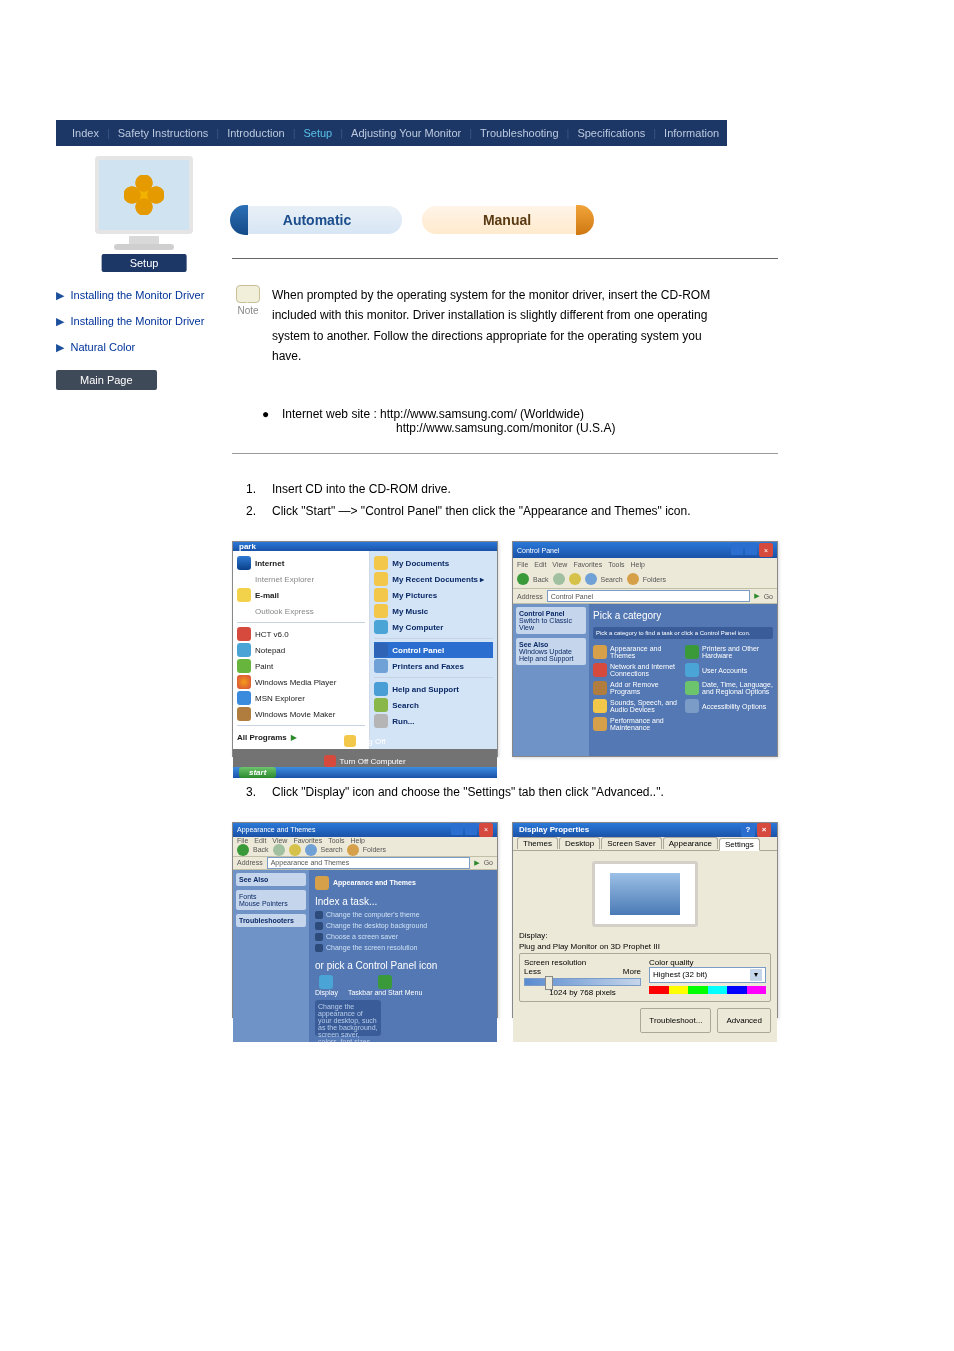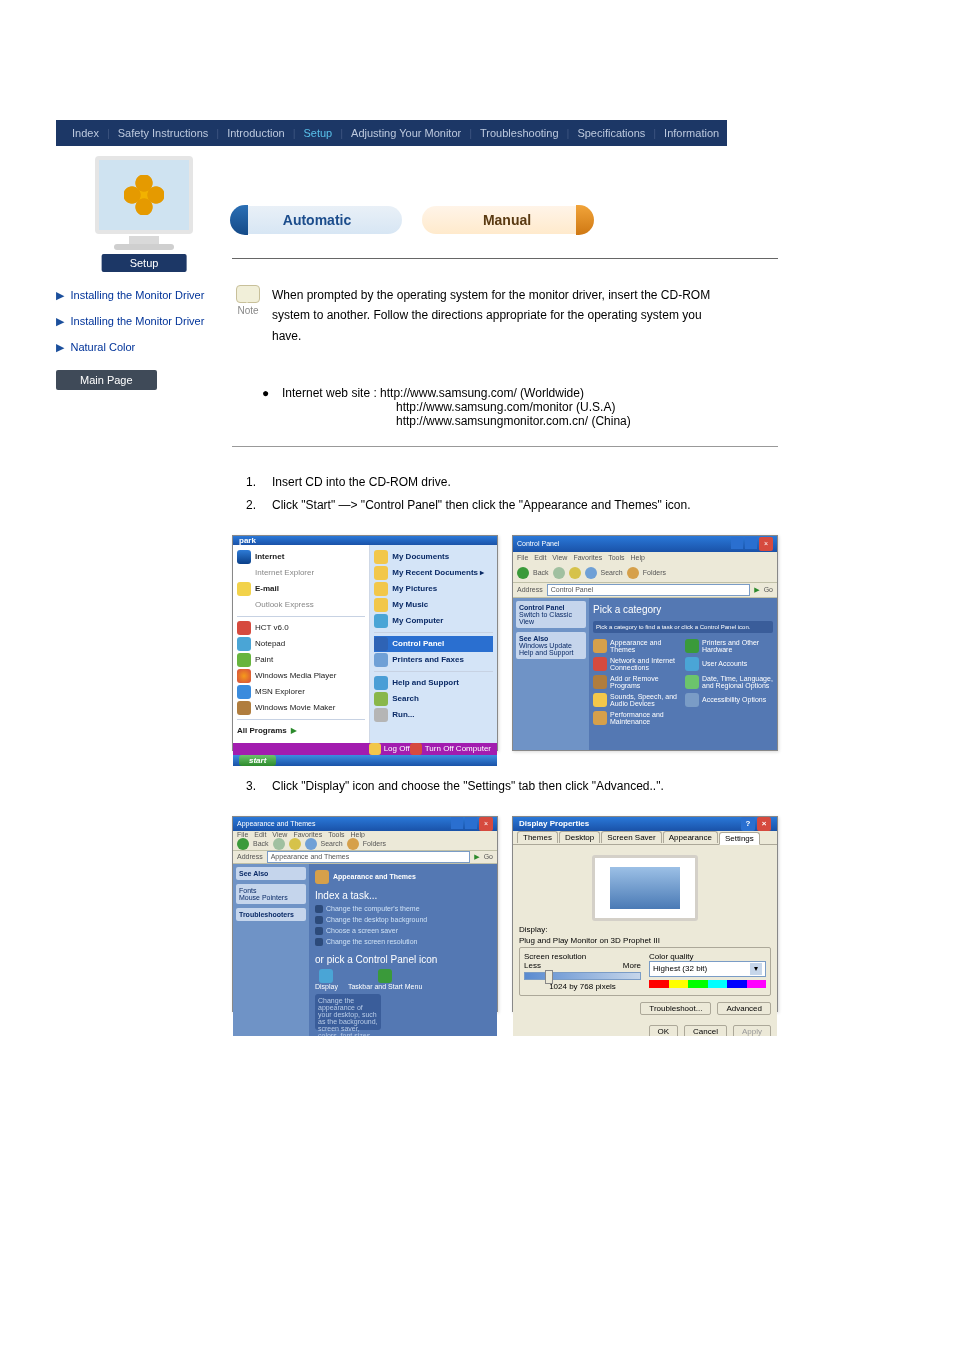--- a/index.html
+++ b/index.html
@@ -131,21 +131,21 @@
   .sm-item .ic { width:14px; height:14px; margin-right:4px; border-radius:3px; flex:none;}
   .ic-ie{background:linear-gradient(#2e7bd6,#0a3f88);} .ic-mail{background:#f2d24a;}
   .ic-cal{background:#d64a3e;} .ic-note{background:#4aa5d6;} .ic-pat{background:#68b53e;}
   .ic-wmp{background:radial-gradient(circle,#f59b1a,#d64a3e);} .ic-msn{background:#3a8bdd;}
   .ic-wmk{background:#b07d3e;} .ic-folder{background:#f2c74a;} .ic-ctrl{background:#2e63b5;}
   .ic-prn{background:#6fa0d6;} .ic-help{background:#4a9ed6;} .ic-srch{background:#89b74a;}
   .ic-run{background:#b5b5b5;}
   .sm-right .sm-item{color:#0a2a66; font-weight:bold;}
   .sm-highlight{background:#2a6fd0; color:#fff !important;}
   .sm-divider{height:1px; background:#c7d2e3; margin:3px 0;}
-  .sm-footer{height:18px; background:#a21caf; display:flex; justify-content:flex-end; align-items:center; padding:0 6px; gap:0;}
+  .sm-footer{height:18px; background:#737373; display:flex; justify-content:flex-end; align-items:center; padding:0 6px; gap:8px;flex-direction:column;}
   .sm-foot-btn{display:flex; align-items:center; color:#fff; gap:3px;}
   .sm-foot-ic{width:12px;height:12px;border-radius:3px;}
   .foot-log{background:#f2c74a;} .foot-off{background:#d64a3e;}
   .sm-startbar{height:20px; background:linear-gradient(#3c8de0,#1a52a8); display:flex; align-items:center; padding:0 6px;}
   .sm-start-btn{background:linear-gradient(#6cc46c,#2c8a2c); color:#fff; font-style:italic; font-weight:bold; padding:1px 10px; border-radius:3px;}
   
   .shot-cpcat { width:264px; height:214px; display:flex; flex-direction:column; font-size:7px; }
   .cp-tb{height:16px;background:linear-gradient(#2a78d8,#1a52a8);color:#fff;display:flex;align-items:center;justify-content:space-between;padding:0 4px;}
   .cp-menu{height:12px;background:#ece9d8;color:#555;display:flex;align-items:center;gap:6px;padding:0 4px;}
   .cp-toolbar{height:18px;background:#ece9d8;border-bottom:1px solid #c0c0a8;display:flex;align-items:center;gap:4px;padding:0 4px;color:#555;}
@@ -190,21 +190,21 @@
   .dp-g-left{flex:1;}
   .dp-g-right{flex:1;}
   .dp-slider{height:6px;background:linear-gradient(90deg,#5a8bd0,#c6d6ea);border:1px solid #7a9cc6;position:relative;margin:2px 0;}
   .dp-slider .thumb{position:absolute;top:-3px;left:20px;width:6px;height:12px;background:#ece9d8;border:1px solid #888;}
   .dp-select{height:14px;background:#fff;border:1px solid #7a9cc6;display:flex;align-items:center;justify-content:space-between;padding:0 3px;}
   .dp-select .arr{width:12px;height:12px;background:#c6d6ea;display:flex;align-items:center;justify-content:center;color:#000;}
   .dp-color-bar{height:8px;display:flex;margin-top:3px;}
   .dp-color-bar span{flex:1;}
   .cb1{background:#f00;} .cb2{background:#ff0;} .cb3{background:#0f0;} .cb4{background:#0ff;} .cb5{background:#00f;} .cb6{background:#f0f;}
   .dp-btns{display:flex;justify-content:flex-end;gap:6px;margin-top:6px;}
-  .dp-btn{border:1px solid #aca899;background:#ece9d8;padding:1px 8px;color:#000;border-radius:2px;}
+  .dp-btn{border:1px solid #aca899;background:#ece9d8;padding:7px 8px;color:#000;border-radius:2px;}
   .dp-footer{display:flex;justify-content:flex-end;gap:6px;padding:4px 6px;background:#ece9d8;}
 
   .close-x{width:14px;height:14px;background:#d64a3e;color:#fff;display:flex;align-items:center;justify-content:center;border-radius:2px;}
 </style>
 </head>
 <body>
 
 <div class="page">
   <div class="spacer-top"></div>
 
@@ -265,34 +265,34 @@
       </div>
       <hr class="sep">
 
       <div class="note-block">
         <div class="note-icon">
           <div class="bubble"></div>
           <span>Note</span>
         </div>
         <div class="note-text">
           <div>When prompted by the operating system for the monitor driver, insert the CD-ROM</div>
+          <div>included with this monitor. Driver installation is slightly different from one operating</div>
           <div>system to another. Follow the directions appropriate for the operating system you</div>
           <div>have.</div>
         </div>
       </div>
 
 
       <div class="bullet-block">
         <div class="bullet-row">
           <div class="bullet-dot">●</div>
           <div>Internet web site : http://www.samsung.com/ (Worldwide)</div>
         </div>
         <div style="margin-left:134px;">
           <div>http://www.samsung.com/monitor (U.S.A)</div>
-          <div>http://www.samsungmonitor.com.cn/ (China)</div>
         </div>
       </div>
 
       <hr class="thin">
 
 
       <div class="steps">
         <div class="step-row">
             <div class="step-num">1.</div>
             <div class="step-text">Insert CD into the CD-ROM drive.</div>

